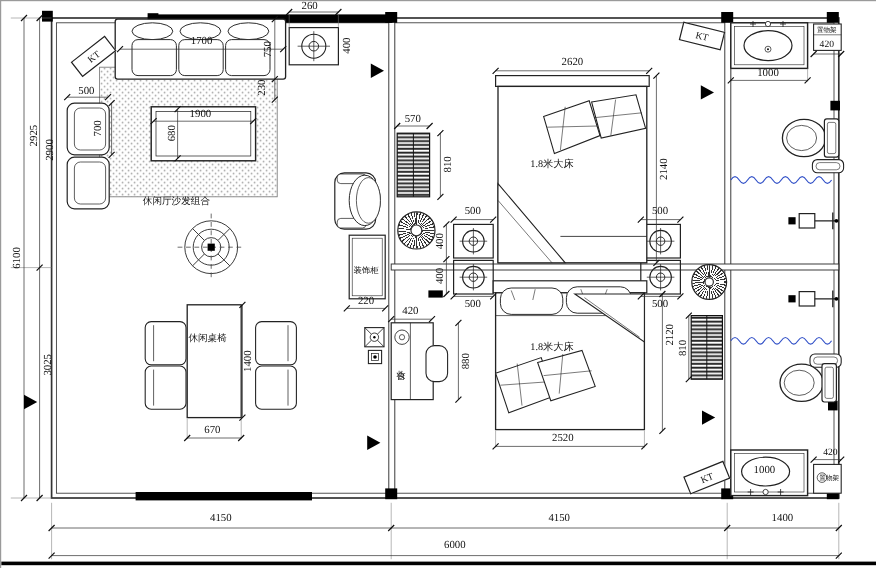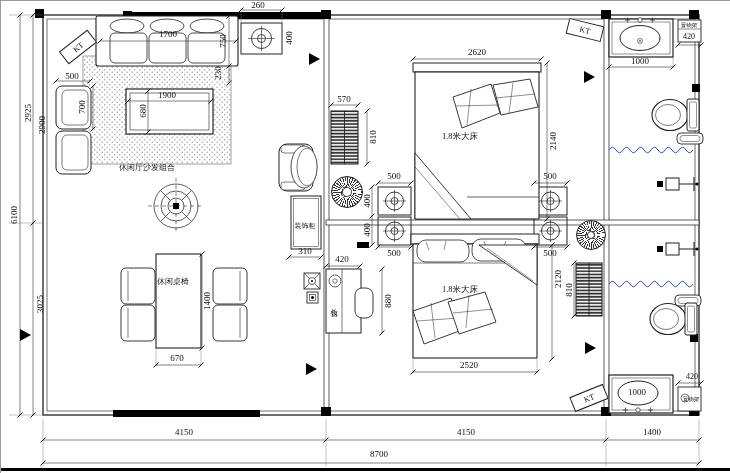--- a/index.html
+++ b/index.html
@@ -322,37 +322,37 @@
 <div class="t" style="left:166px;top:94px">1900</div>
 <div class="t v" style="left:142px;top:110px">680</div>
 <div class="t" style="left:343px;top:98px">570</div>
 <div class="t v" style="left:372px;top:136px">810</div>
 <div class="t" style="left:393px;top:175px">500</div>
 <div class="t v" style="left:366px;top:200px">400</div>
 <div class="t v" style="left:366px;top:229px">400</div>
 <div class="t" style="left:393px;top:252px">500</div>
 <div class="t" style="left:549px;top:175px">500</div>
 <div class="t" style="left:549px;top:252px">500</div>
-<div class="t" style="left:304px;top:250px">310</div>
+<div class="t" style="left:304px;top:250px">220</div>
 <div class="t" style="left:341px;top:258px">420</div>
 <div class="t v" style="left:387px;top:300px">880</div>
 <div class="t" style="left:476px;top:51px">2620</div>
 <div class="t v" style="left:552px;top:140px">2140</div>
 <div class="t" style="left:468px;top:364px">2520</div>
 <div class="t v" style="left:557px;top:278px">2120</div>
 <div class="t v" style="left:568px;top:289px">810</div>
 <div class="t" style="left:639px;top:60px">1000</div>
 <div class="t lbl8" style="left:688px;top:36px">420</div>
 <div class="t" style="left:636px;top:391px">1000</div>
 <div class="t lbl8" style="left:691px;top:376px">420</div>
 <div class="t" style="left:176px;top:357px">670</div>
 <div class="t v" style="left:206px;top:300px">1400</div>
 <div class="t" style="left:183px;top:431px">4150</div>
 <div class="t" style="left:465px;top:431px">4150</div>
 <div class="t" style="left:651px;top:431px">1400</div>
-<div class="t" style="left:378px;top:453px">8700</div>
+<div class="t" style="left:378px;top:453px">6000</div>
 <div class="t v" style="left:27px;top:112px">2925</div>
 <div class="t v" style="left:41px;top:124px">2900</div>
 <div class="t v" style="left:13px;top:214px">6100</div>
 <div class="t v" style="left:39px;top:303px">3025</div>
 
 <div id="frame-bottom"></div>
 </div>
 
 </body></html>

